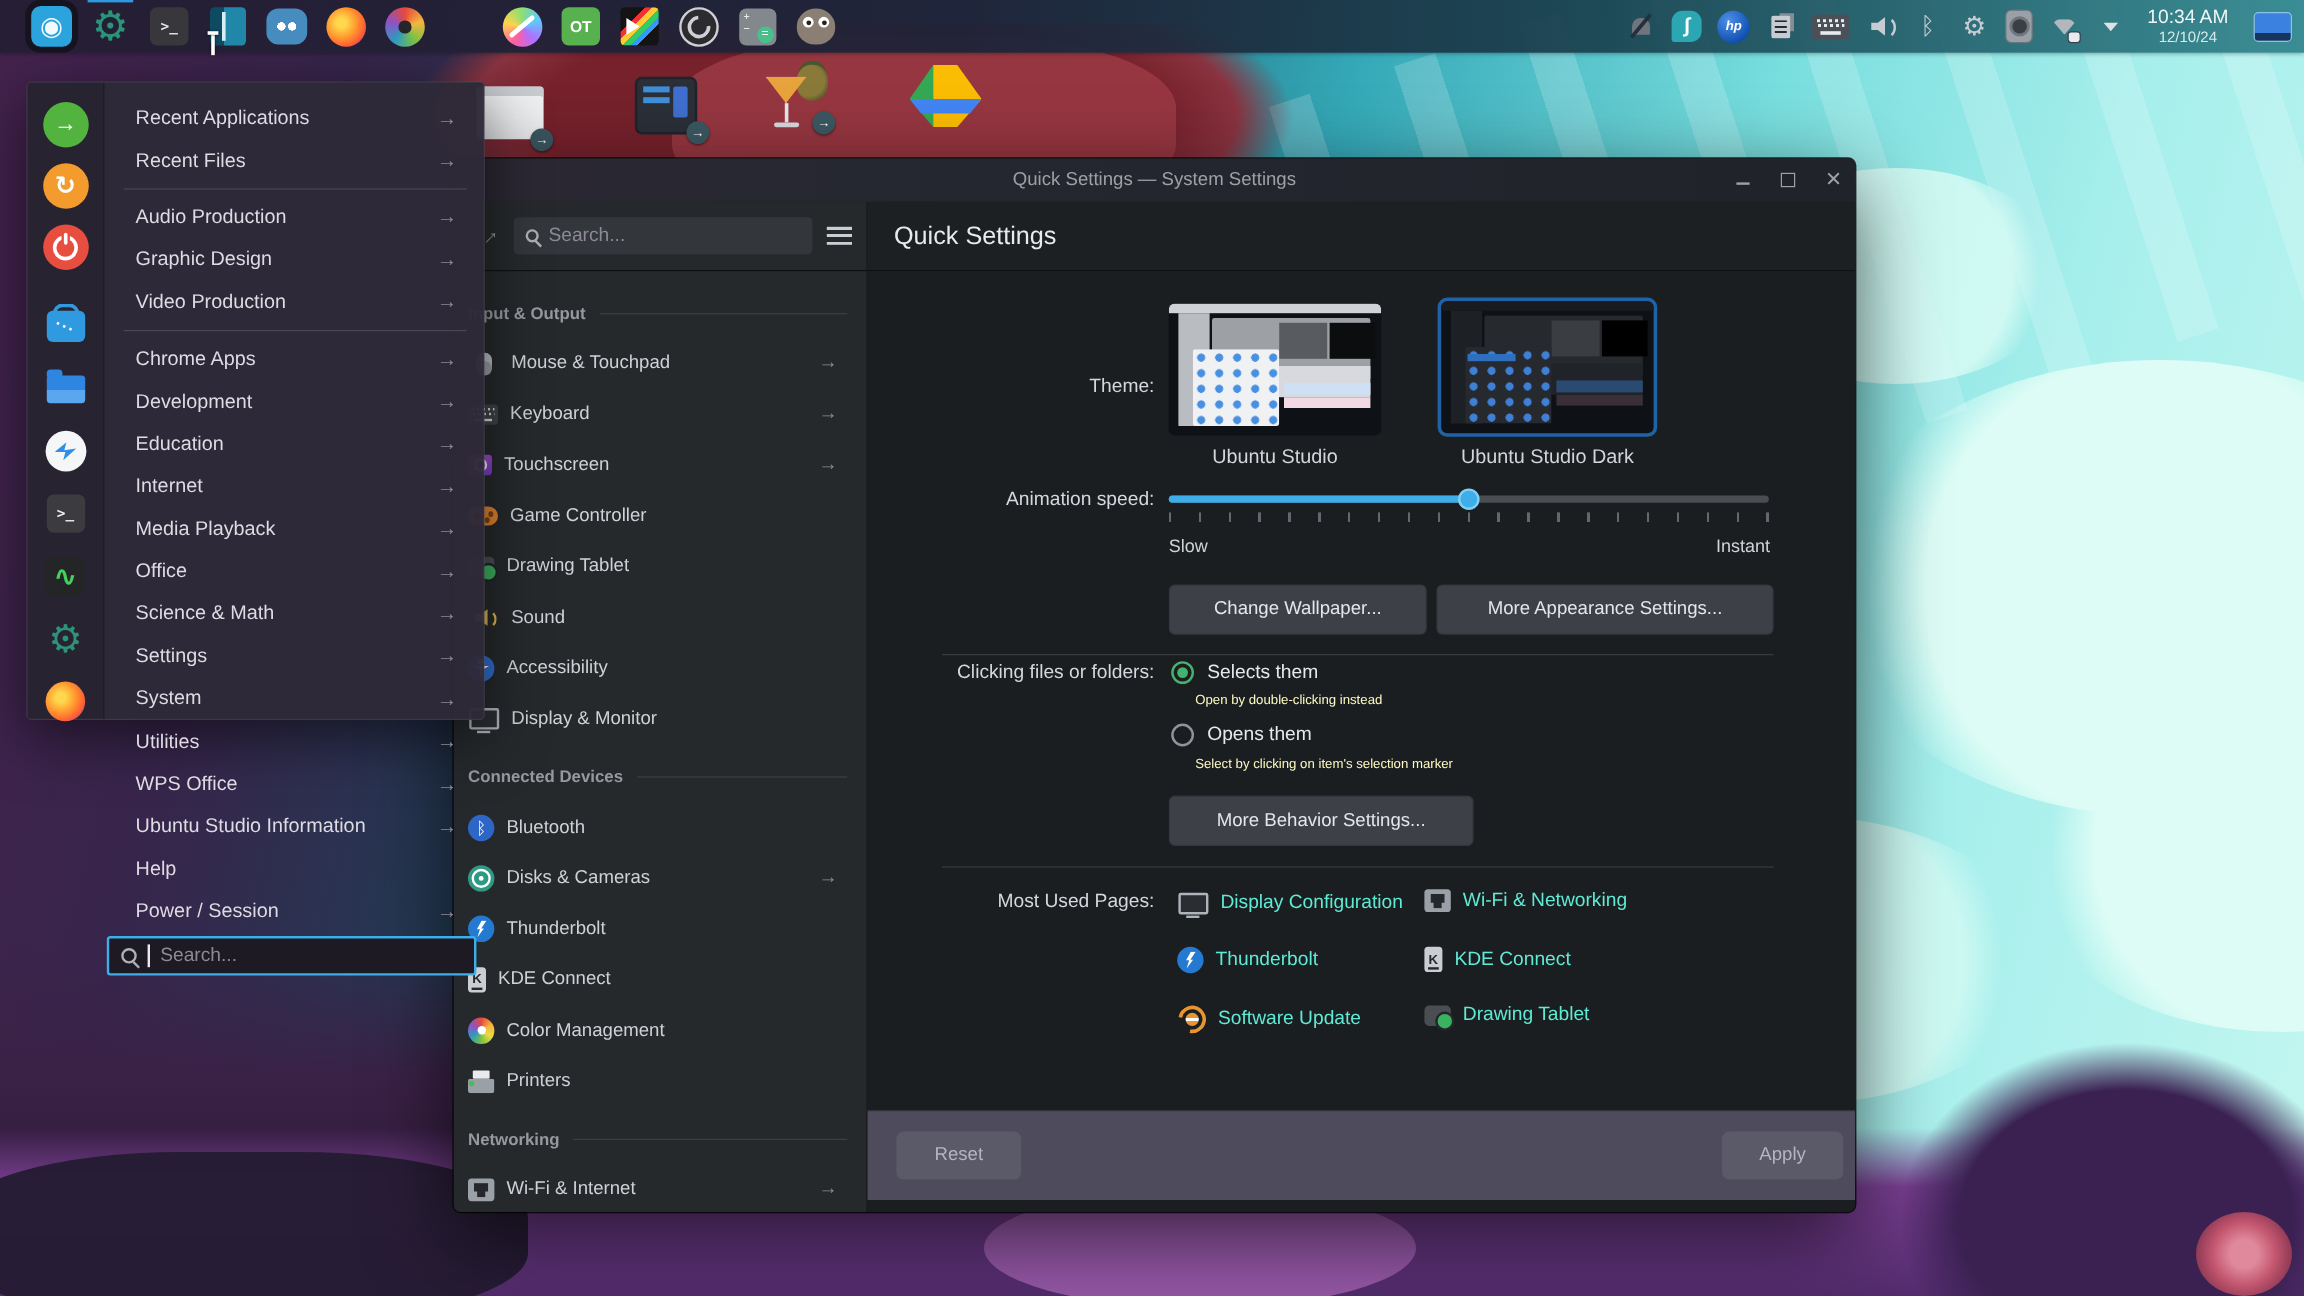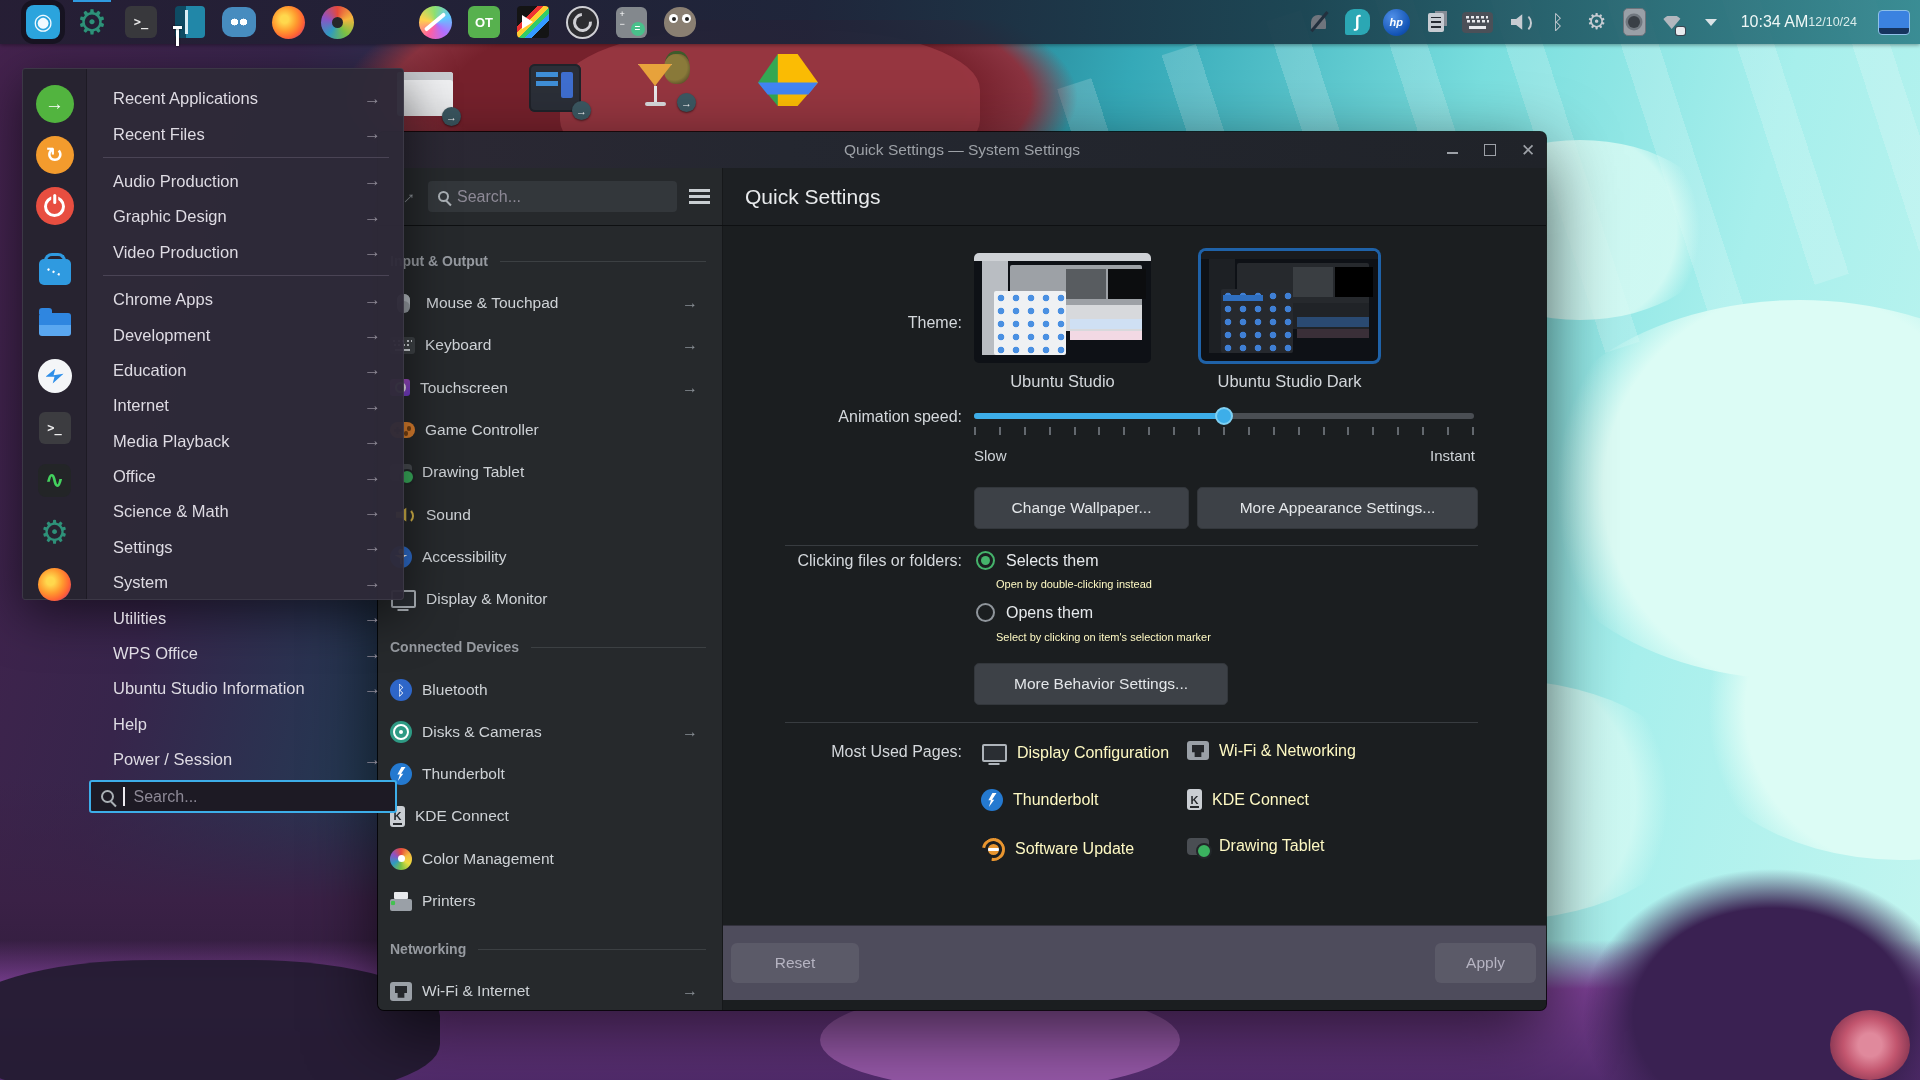--- a/index.html
+++ b/index.html
@@ -133,21 +133,21 @@
     border-right-color:#c7ccd2;border-radius:50%}
   .t-bluetooth::before{content:"ᛒ";font-size:20px;color:#c7ccd2}
   .t-settings-gear::before{content:"⚙";font-size:22px;color:#c7ccd2}
   .t-device-monitor{background:#9aa0a7;border-radius:5px;width:23px;height:28px;border:1px solid #6d737b}
   .t-device-monitor::before{content:"";width:12px;height:12px;border-radius:50%;background:#3a3f46;box-shadow:0 0 0 2.5px #70767e}
   .t-wifi-secured::before{content:"";width:22px;height:14px;background:#b2b7be;border-radius:11px 11px 0 0;
     clip-path:polygon(50% 100%,0 8%,100% 8%)}
   .t-wifi-secured::after{content:"";position:absolute;right:0;bottom:1px;width:9px;height:8px;background:#e8ebee;
     border-radius:2px;box-shadow:0 0 0 1px #3a4450}
   .t-expand-caret::before{content:"";border-left:6px solid transparent;border-right:6px solid transparent;border-top:7px solid #dbe3e6}
-  .clock{display:flex;flex-direction:row;align-items:center;line-height:1.12;margin:0 4px;color:#eef7f6}
+  .clock{display:flex;flex-direction:column;align-items:center;line-height:1.12;margin:0 4px;color:#eef7f6}
   .clock .tm{font-size:16px}
   .clock .dt{font-size:12.5px;color:#d9eceb}
   .show-desktop{width:32px;height:25px;border-radius:4px;border:1px solid #8fc0e8;
     background:linear-gradient(#3b82e0 72%,#16345e 72%);margin-left:4px}
 
   
   .menu{position:absolute;left:22px;top:68px;width:382px;height:532px;z-index:40;
     background:rgba(45,41,56,.97);border:1px solid rgba(255,255,255,.07);border-radius:4px;
     box-shadow:0 14px 50px rgba(0,0,0,.55)}
   .rail{position:absolute;left:0;top:0;bottom:0;width:64px;background:rgba(0,0,0,.14);
@@ -281,21 +281,21 @@
     background:repeating-linear-gradient(90deg,#63686e 0 2px,transparent 2px 24.9px)}
   .range-lab{position:absolute;font-size:15px;color:#cfd4d8}
   .btn{position:absolute;background:#3d4147;border-radius:5px;color:#e4e7ea;font-size:15.5px;
     display:flex;align-items:center;justify-content:center;border:1px solid #33373c}
   .hr{position:absolute;height:1px;background:#383c40}
   .radio{width:19px;height:19px;border-radius:50%;border:2px solid #8f959b;flex:none;display:flex;align-items:center;justify-content:center}
   .radio.sel{border-color:#45b36b}
   .radio.sel::after{content:"";width:9px;height:9px;border-radius:50%;background:#45b36b}
   .click-opt{position:absolute;display:flex;align-items:center;gap:11px;font-size:16px;color:#e6e9ec}
   .click-desc{position:absolute;font-size:11px;color:#fef9c3}
-  .mu-item{position:absolute;display:flex;align-items:center;gap:10px;font-size:16px;color:#fef9c3}
+  .mu-item{position:absolute;display:flex;align-items:center;gap:10px;font-size:16px;color:#5eead4}
   .footer{position:absolute;left:0;right:0;top:699px;height:75px;background:rgba(130,122,152,.5);
     border-top:1px solid rgba(0,0,0,.35);display:flex;align-items:center}
   .fbtn{position:absolute;height:40px;border-radius:6px;background:rgba(255,255,255,.08);color:#b6b4c2;font-size:15.5px;
     display:flex;align-items:center;justify-content:center}
 
   
   .cursor{position:absolute;left:176px;top:28px;z-index:60}
   .cursor .stem{width:3px;height:18px;background:#fff;box-shadow:0 0 2px rgba(0,0,0,.8)}
   .cursor::before{content:"";position:absolute;top:-2px;left:-3px;width:9px;height:3px;background:#fff;box-shadow:0 0 2px rgba(0,0,0,.8)}
 </style>
@@ -522,21 +522,21 @@
             <span class="si si-update"></span>
             <span>Software Update</span>
           </div>
           <div class="mu-item" style="left: 464px; top: 611px;">
             <span class="si si-tablet"></span>
             <span>Drawing Tablet</span>
           </div>
         </div>
 
       <div class="footer">
-        <div class="fbtn" style="left:8px;width:128px">Reset</div>
+        <div class="fbtn" style="left:24px;width:104px">Reset</div>
         <div class="fbtn" style="right:10px;width:101px">Apply</div>
       </div>
     </main>
   </div>
 </div>
 
 <div class="menu">
   <div class="rail" id="rail">
       <div class="s-circ s-logout"></div>
       <div class="s-circ s-restart"></div>

